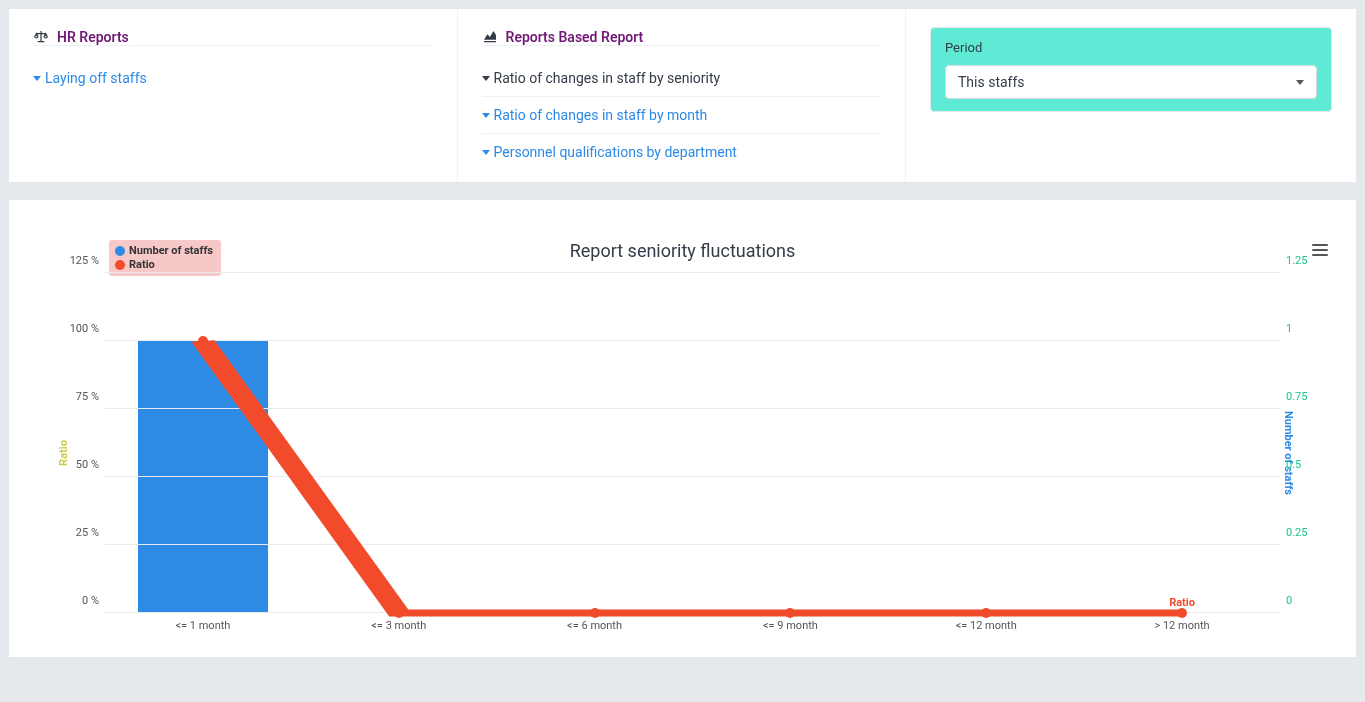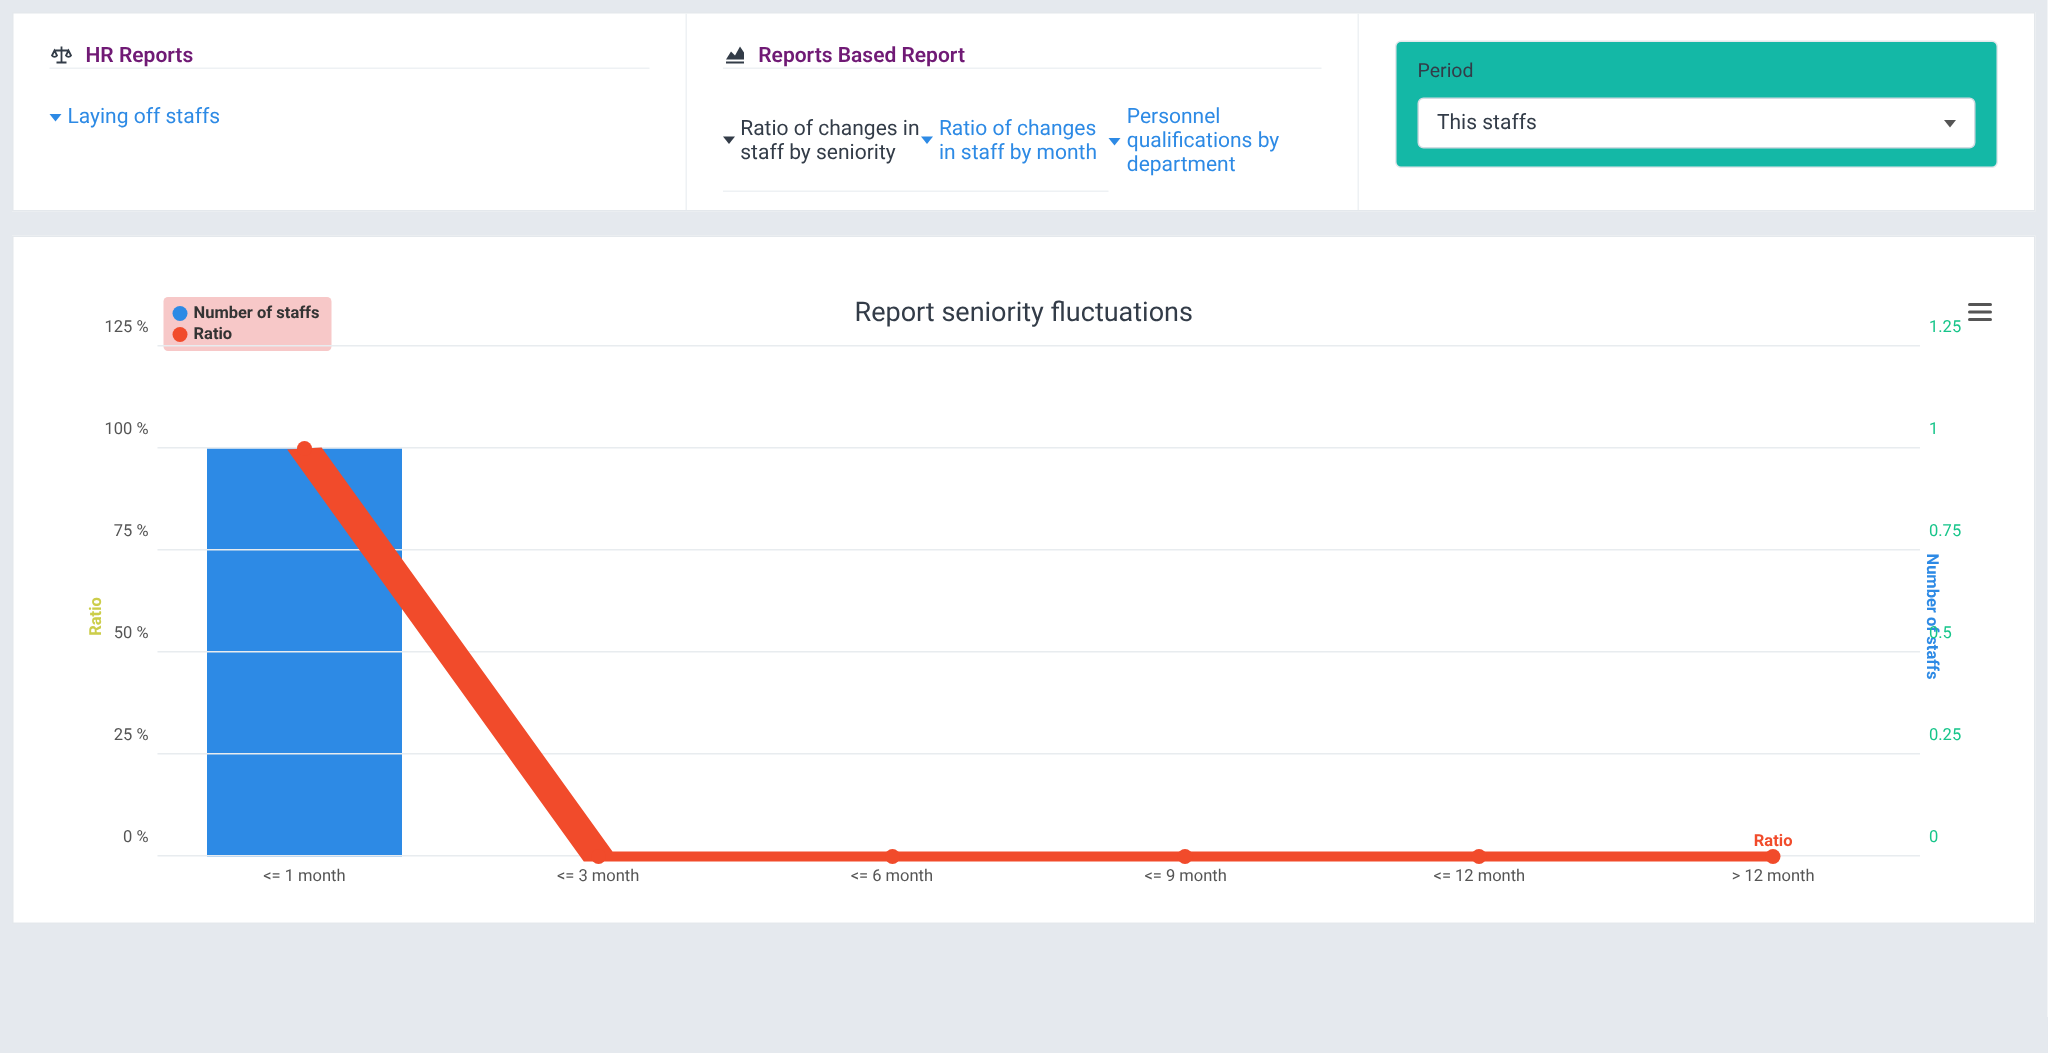--- a/index.html
+++ b/index.html
@@ -29,41 +29,41 @@
     font-weight: 600;
     color: #701a75;
     margin: 0 0 14px 0;
     border-bottom: 1px solid #eef1f4;
     display: flex;
     align-items: center;
     gap: 8px;
     font-size: 14px;
   }
   .section-title svg { width: 16px; height: 16px; }
-  .link-list { display: flex; flex-direction: row; }
+  .link-list { display: flex; flex-direction: column; }
   .link-item {
     color: #2d8ae5;
     text-decoration: none;
     display: flex;
     align-items: center;
     gap: 4px;
     padding: 10px 0;
     border-bottom: 1px solid #eef1f4;
     cursor: pointer;
   }
   .link-item.dark { color: #333c48; }
   .link-item:last-child { border-bottom: none; }
   .caret {
     width: 0; height: 0;
     border-left: 4px solid transparent;
     border-right: 4px solid transparent;
     border-top: 5px solid currentColor;
   }
   .period-box {
-    background: #14b8a6;
+    background: #5eead4;
     border: 1px solid #e4e8ec;
     border-radius: 4px;
     padding: 12px 14px;
   }
   .period-label {
     font-size: 13px;
     color: #333c48;
     margin-bottom: 10px;
   }
   .select {

